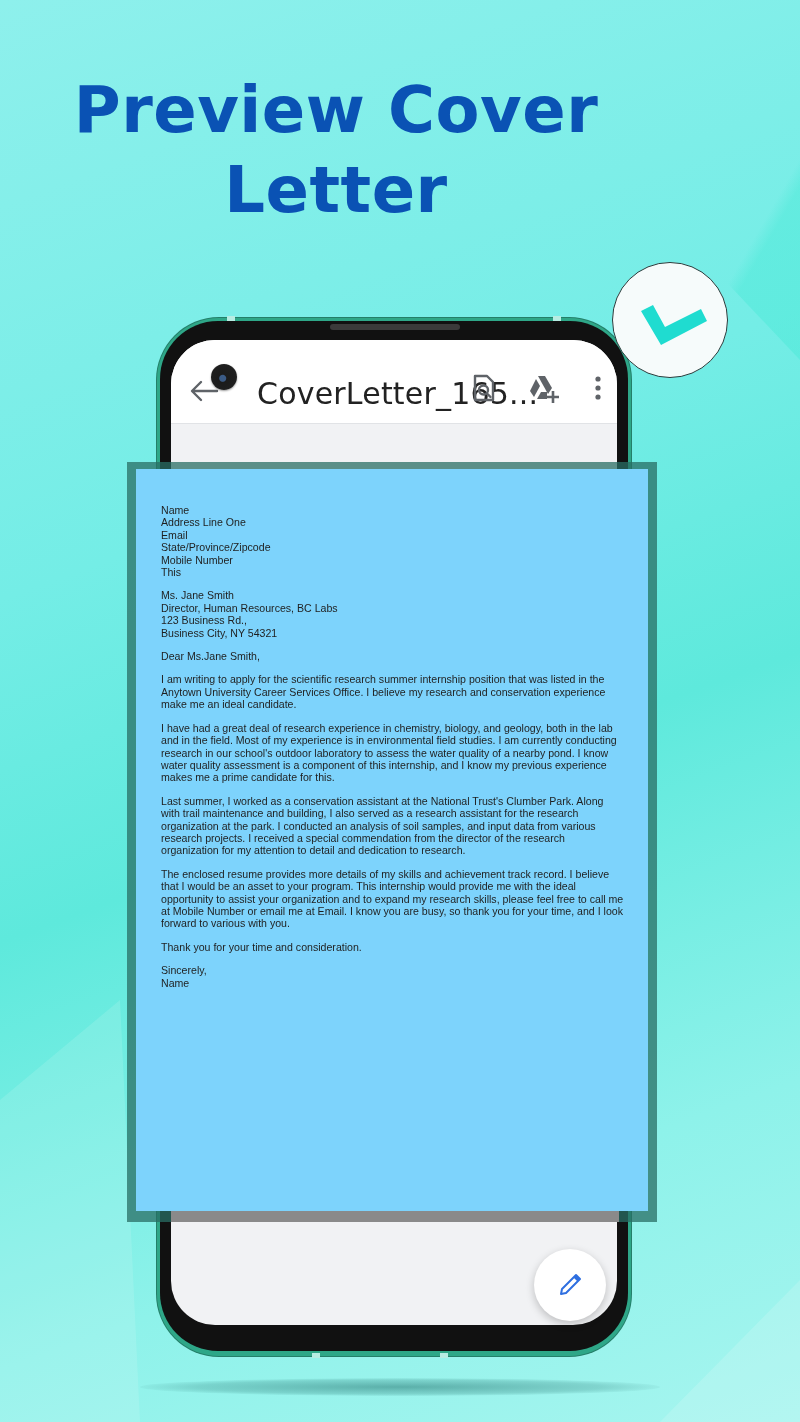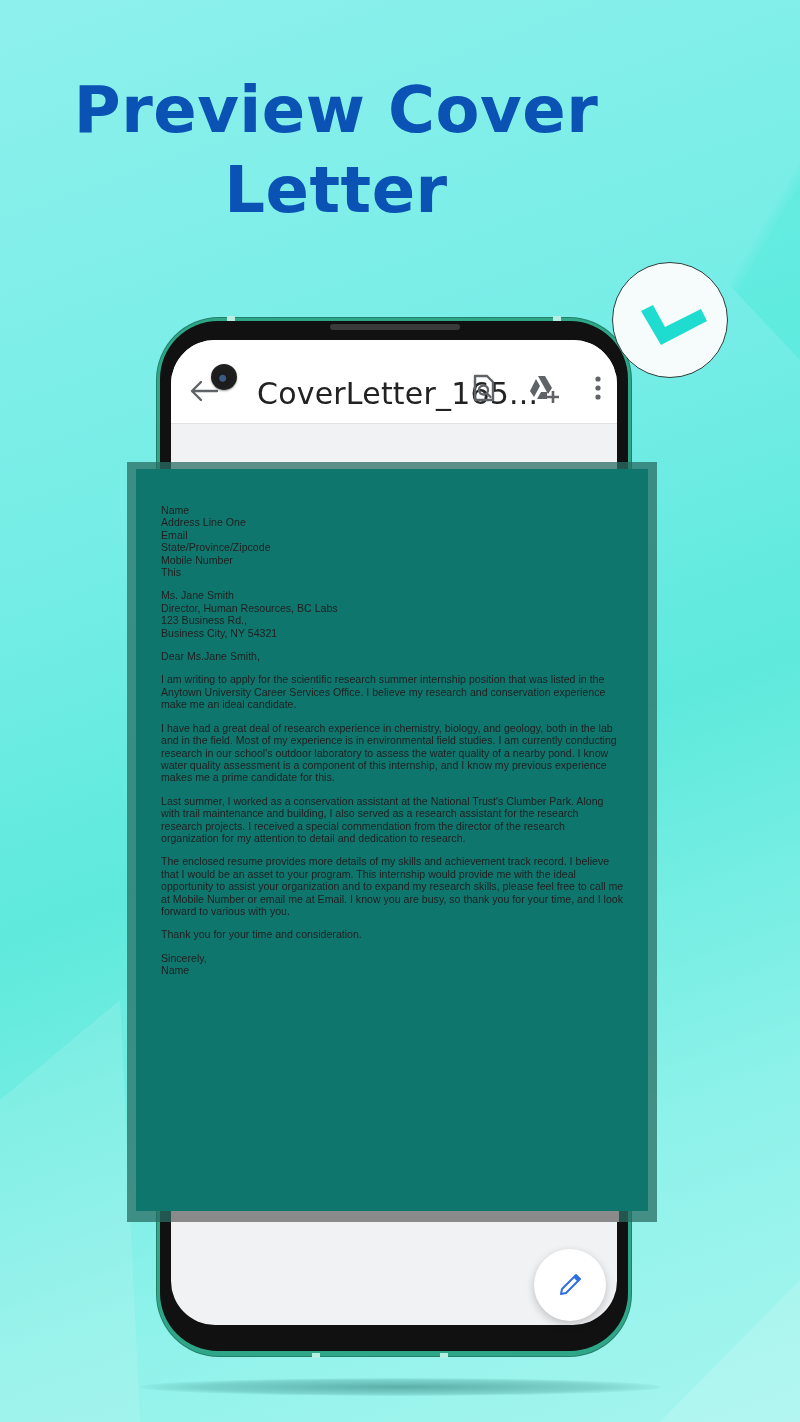--- a/index.html
+++ b/index.html
@@ -72,21 +72,21 @@
   .paper-shadow {
     position: absolute; left: 127px; top: 462px; width: 530px; height: 760px;
     background: rgba(40,110,100,0.75); z-index: 3;
   }
   .paper-grey {
     position: absolute; left: 171px; top: 1210px; width: 448px; height: 12px;
     background: #8a8a8a; z-index: 3;
   }
   .paper {
     position: absolute; left: 136px; top: 469px; width: 512px; height: 742px;
-    background: #0f766e; z-index: 4;
+    background: #7dd3fc; z-index: 4;
     padding: 35px 25px 0 25px;
     font-family: "Liberation Sans", sans-serif; font-size: 10.6px; line-height: 12.4px; color: #1f1f1f;
   }
   .paper .block { margin-bottom: 11px; }
   .paper .line { display: block; white-space: nowrap; }
   .paper p { margin-bottom: 11px; }
   .fab {
     position: absolute; left: 534px; top: 1249px; width: 72px; height: 72px;
     border-radius: 50%; background: #ffffff;
     box-shadow: 0 3px 8px rgba(0,0,0,0.22);
@@ -191,20 +191,21 @@
   <p>
     <span class="line">I have had a great deal of research experience in chemistry, biology, and geology, both in the lab</span>
     <span class="line">and in the field. Most of my experience is in environmental field studies. I am currently conducting</span>
     <span class="line">research in our school's outdoor laboratory to assess the water quality of a nearby pond. I know</span>
     <span class="line">water quality assessment is a component of this internship, and I know my previous experience</span>
     <span class="line">makes me a prime candidate for this.</span>
   </p>
   <p>
     <span class="line">Last summer, I worked as a conservation assistant at the National Trust's Clumber Park. Along</span>
     <span class="line">with trail maintenance and building, I also served as a research assistant for the research</span>
+    <span class="line">organization at the park. I conducted an analysis of soil samples, and input data from various</span>
     <span class="line">research projects. I received a special commendation from the director of the research</span>
     <span class="line">organization for my attention to detail and dedication to research.</span>
   </p>
   <p>
     <span class="line">The enclosed resume provides more details of my skills and achievement track record. I believe</span>
     <span class="line">that I would be an asset to your program. This internship would provide me with the ideal</span>
     <span class="line">opportunity to assist your organization and to expand my research skills, please feel free to call me</span>
     <span class="line">at Mobile Number or email me at Email. I know you are busy, so thank you for your time, and I look</span>
     <span class="line">forward to various with you.</span>
   </p>

